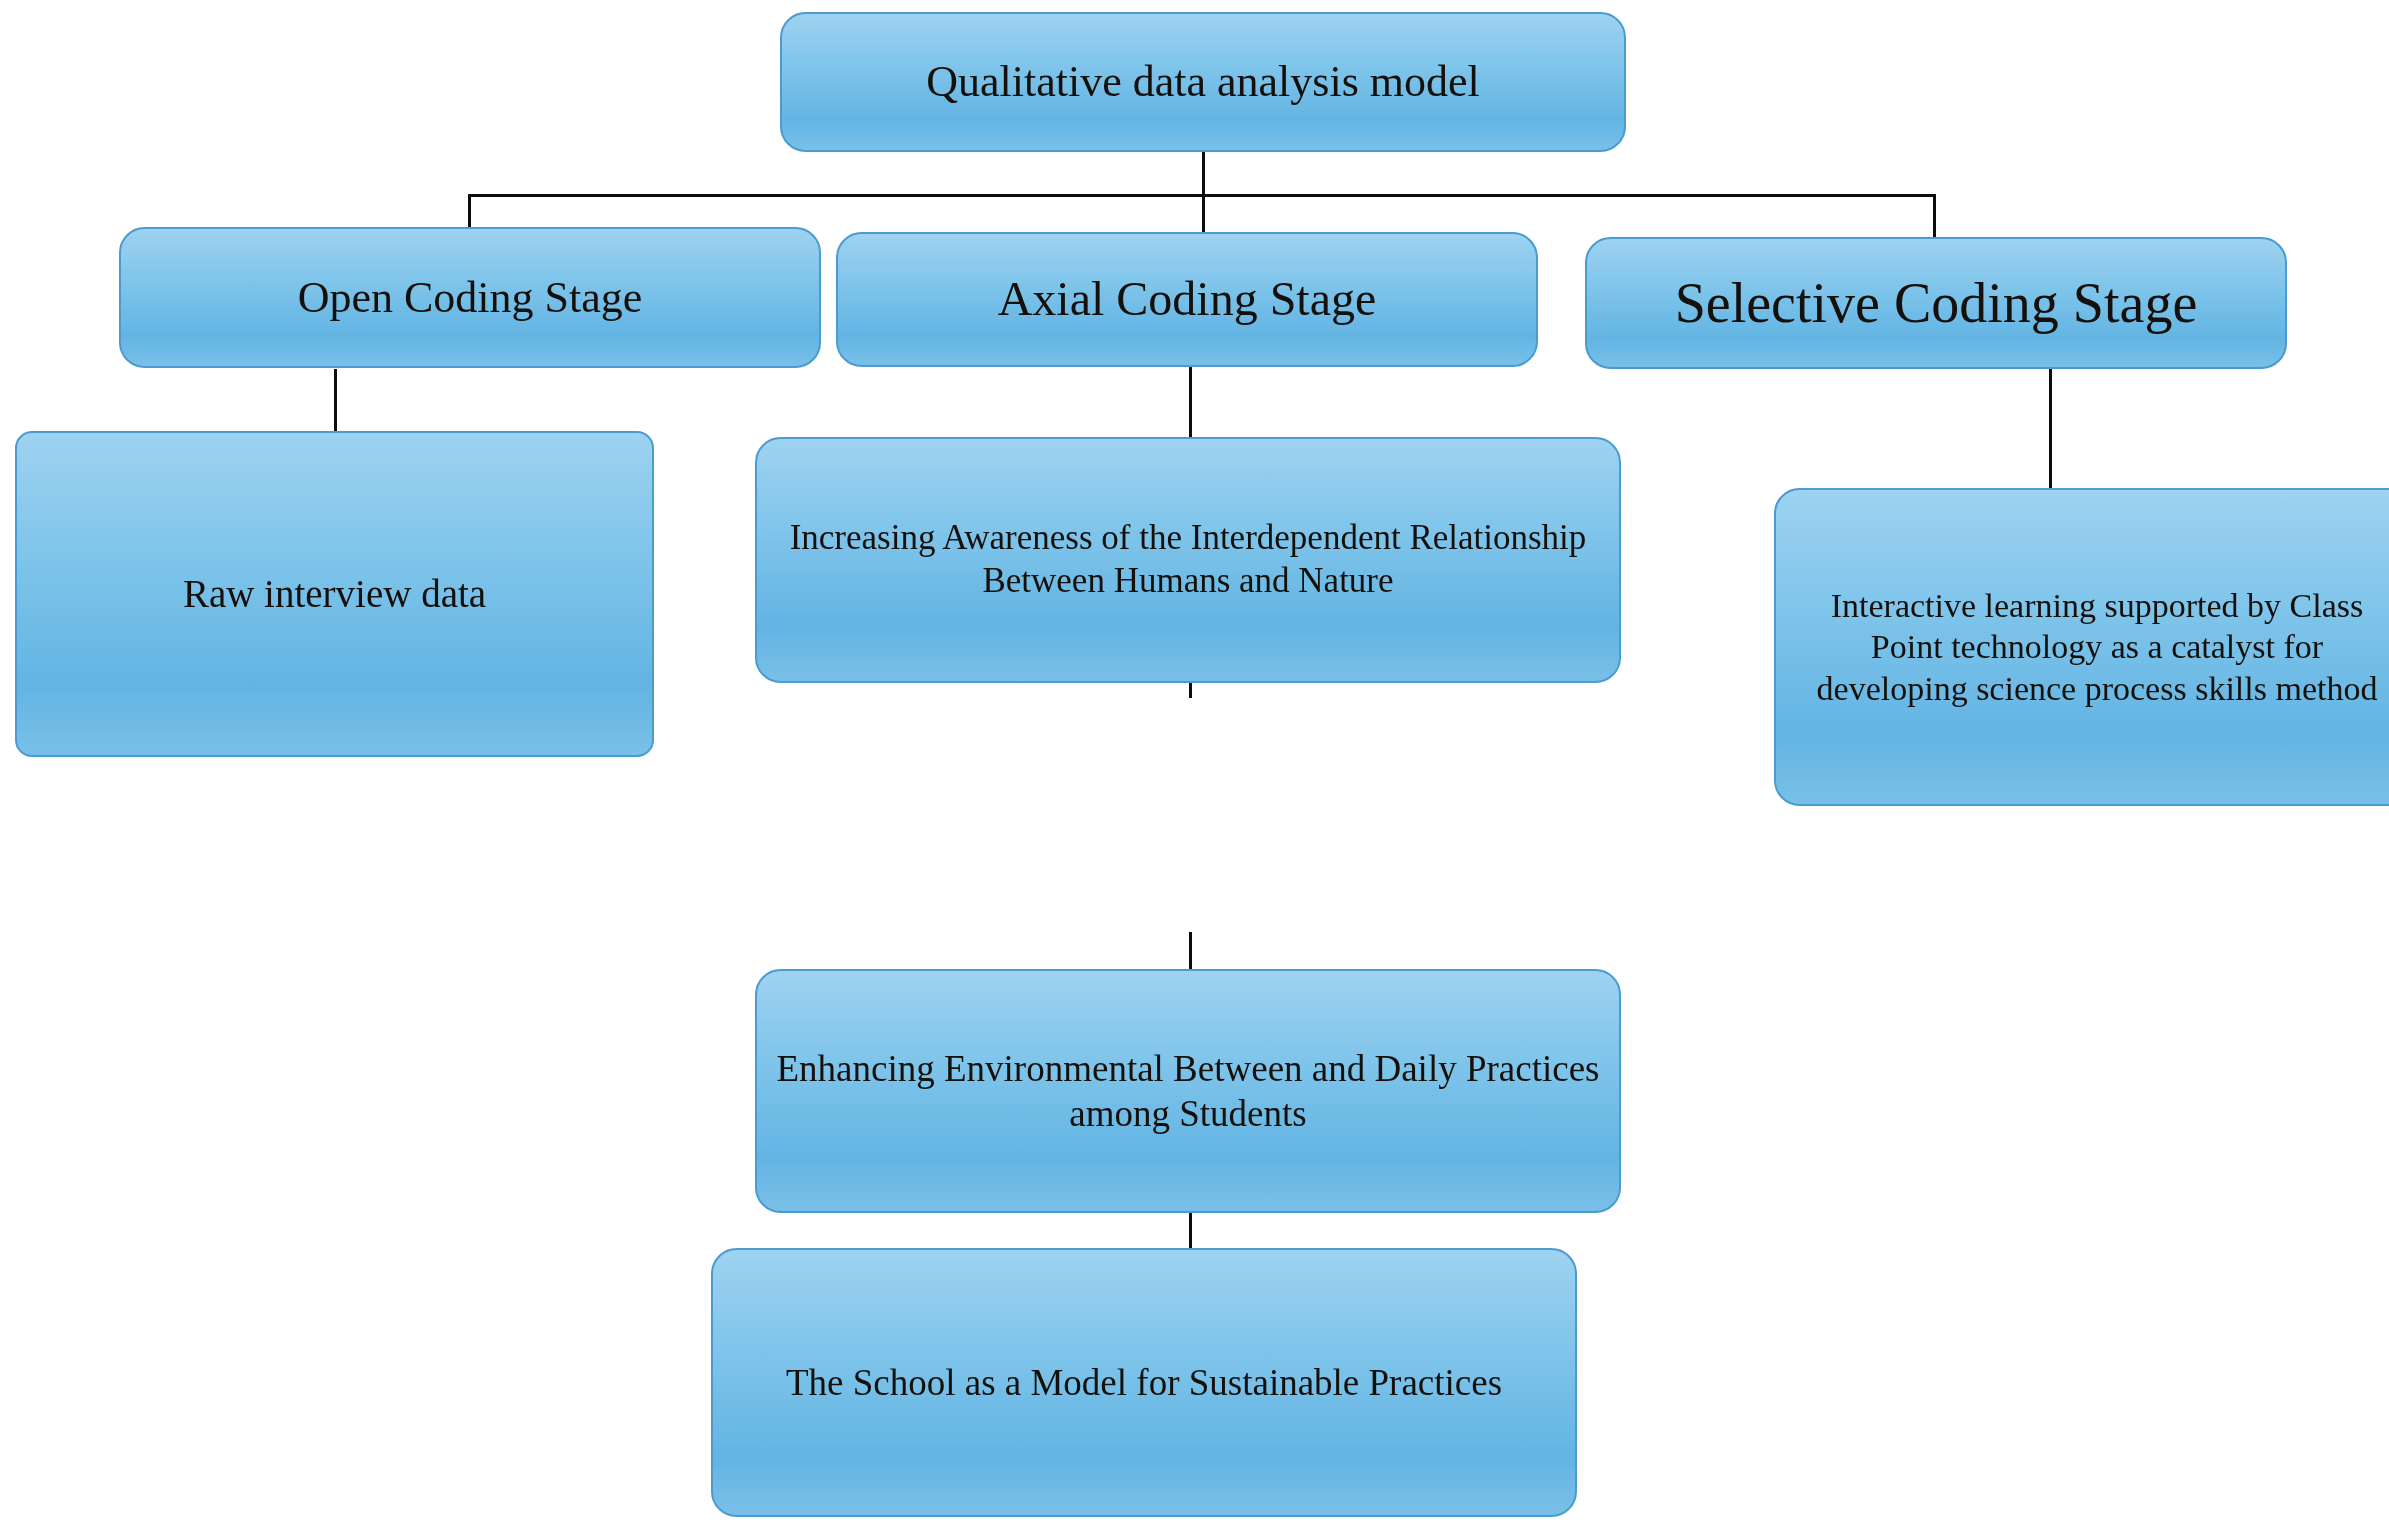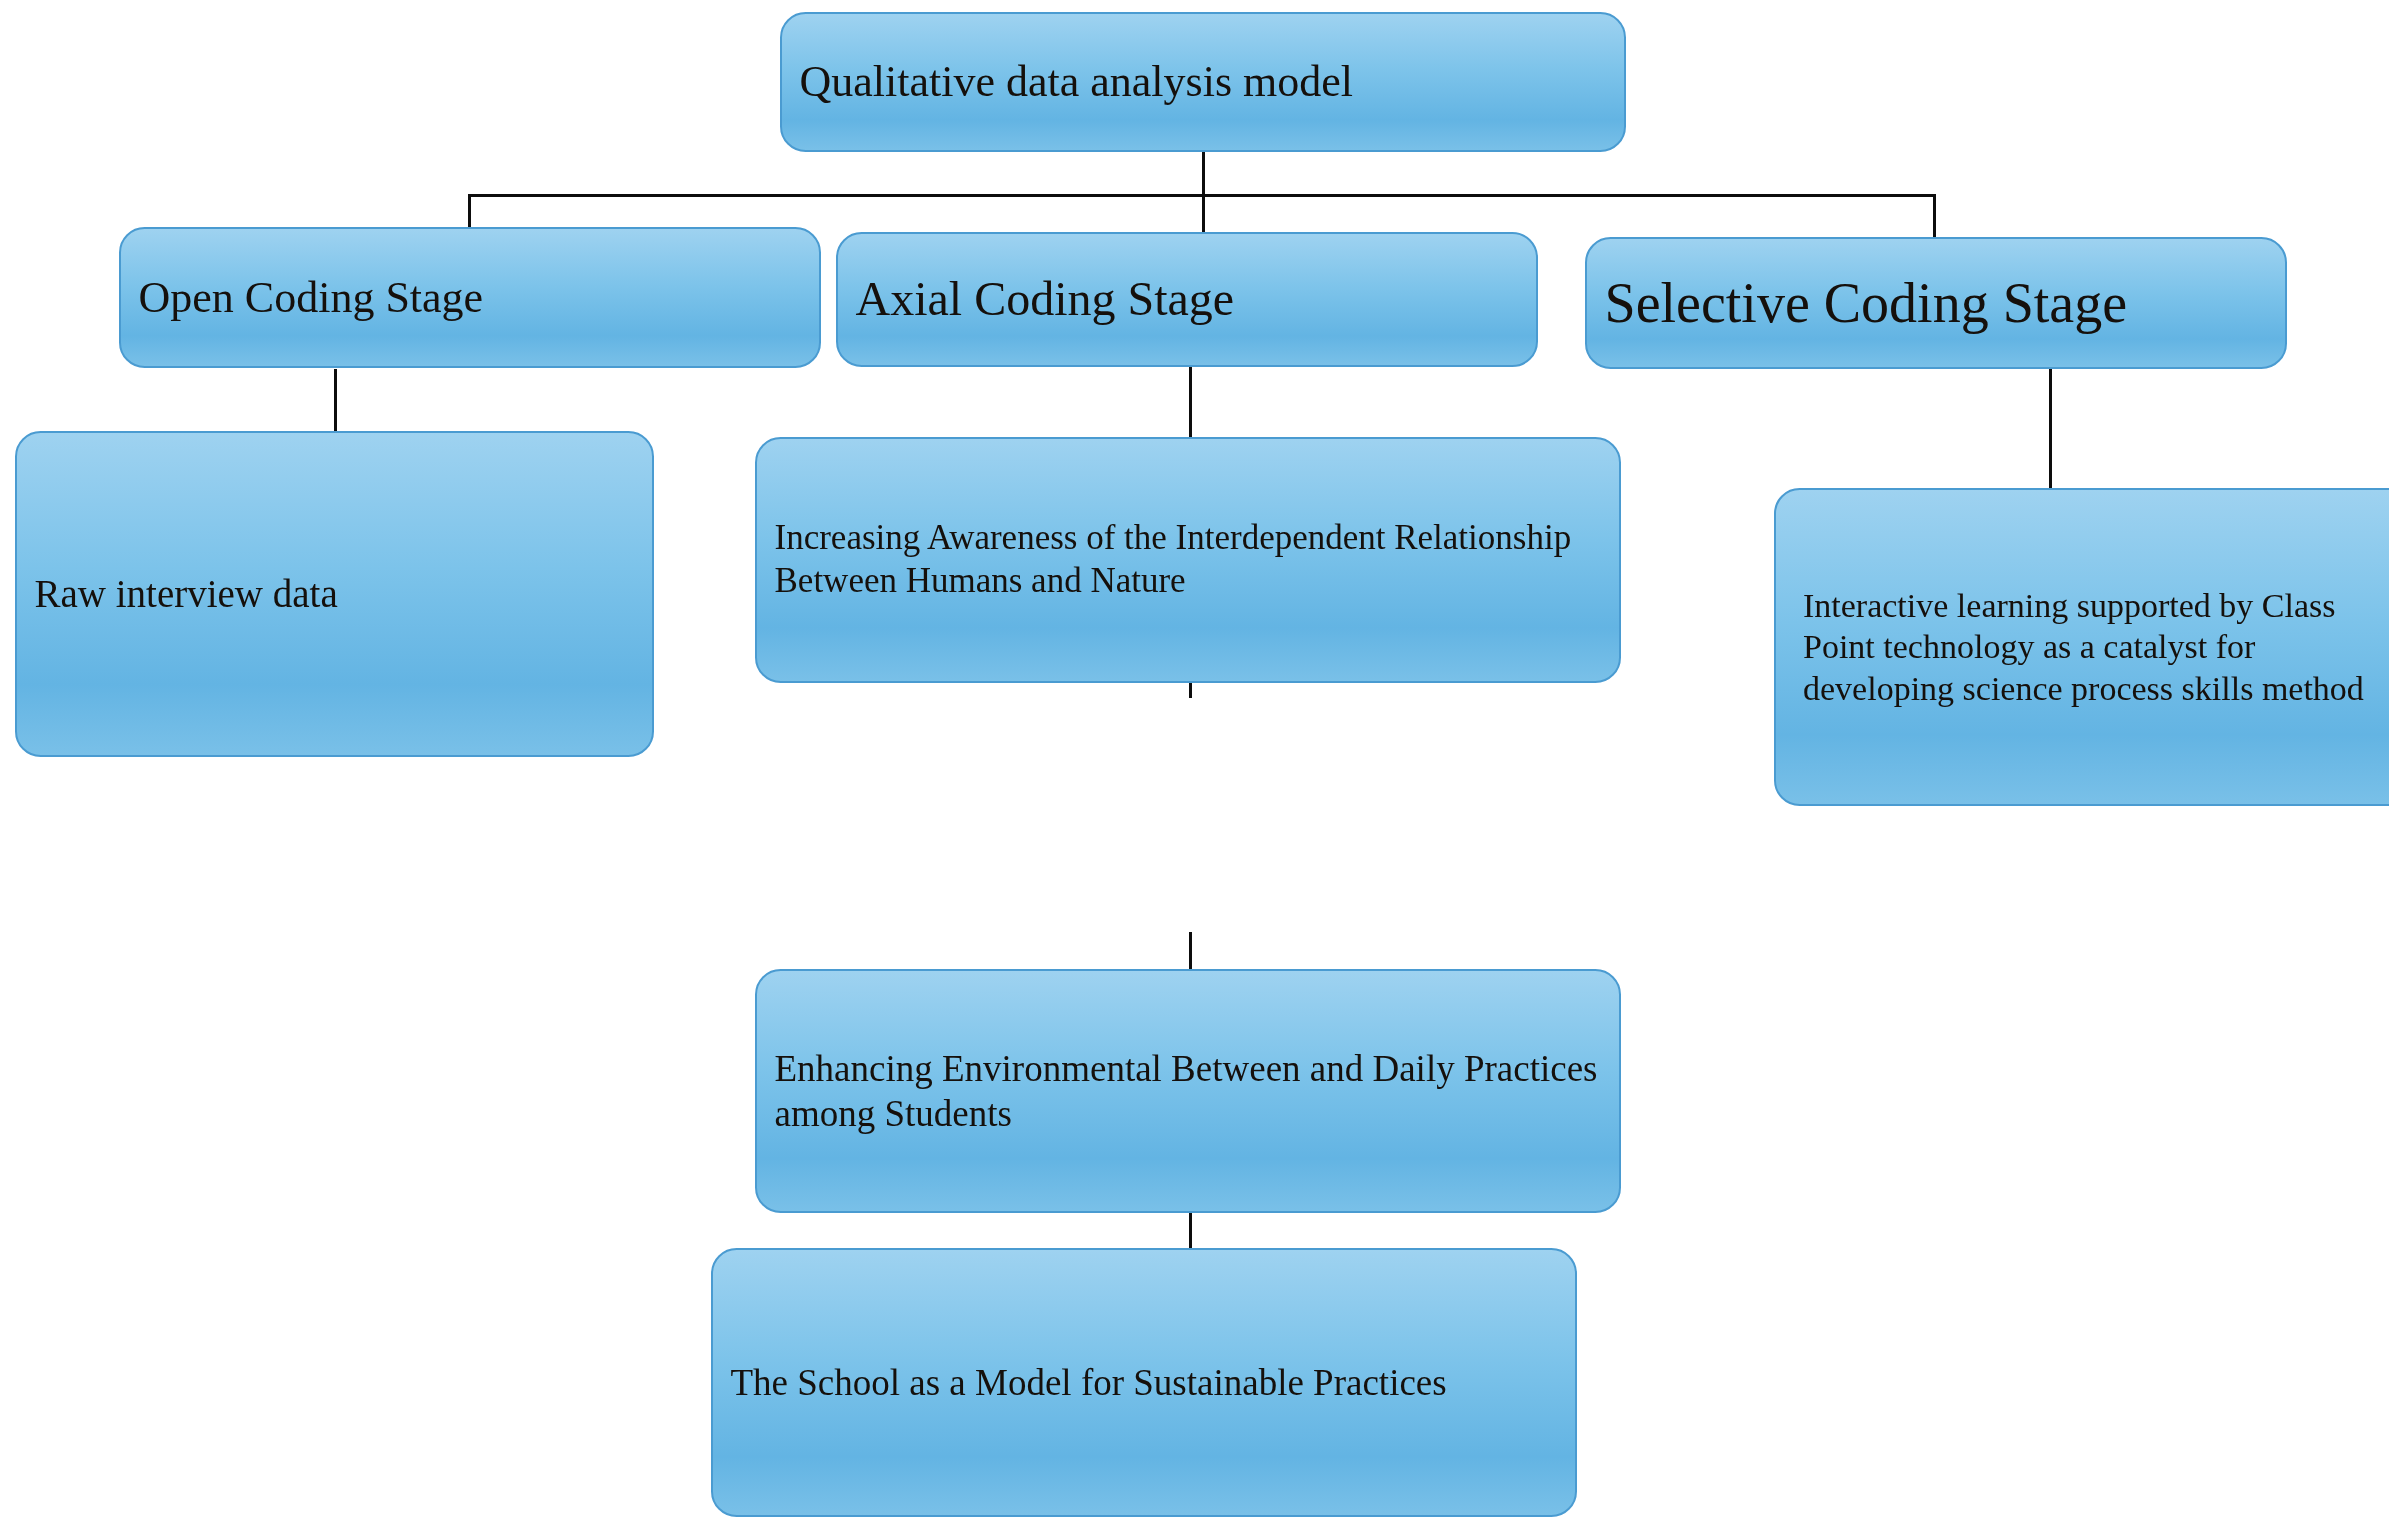--- a/index.html
+++ b/index.html
@@ -22,21 +22,21 @@
   }
   .node {
     position: absolute;
     box-sizing: border-box;
     border-radius: 25.6px;
     border: 2px solid #4a9bd1;
     background: linear-gradient(180deg, #9ed2f0 0%, #7cc3ea 42%, #63b4e3 78%, #79c0e8 100%);
     display: flex;
     align-items: center;
     justify-content: center;
-    text-align: left;
+    text-align: center;
     color: #15100c;
     line-height: 1.22;
     padding: 4px 17.5px;
   }
   .node span {
     display: block;
     width: 100%;
   }
   
   #node-root {
@@ -51,20 +51,21 @@
     left: 836px; top: 232px; width: 702px; height: 135px;
     font-size: 48px;
   }
   #node-selective {
     left: 1585px; top: 237px; width: 702px; height: 132px;
     font-size: 56px;
   }
   #node-raw {
     left: 15px; top: 431px; width: 639px; height: 326px;
     font-size: 39px;
+    border-radius: 17px;
   }
   #node-axial-1 {
     left: 755px; top: 437px; width: 866px; height: 246px;
     font-size: 35px;
   }
   #node-axial-2 {
     left: 755px; top: 696px; width: 866px; height: 237px;
     font-size: 37px;
   }
   #node-axial-3 {

